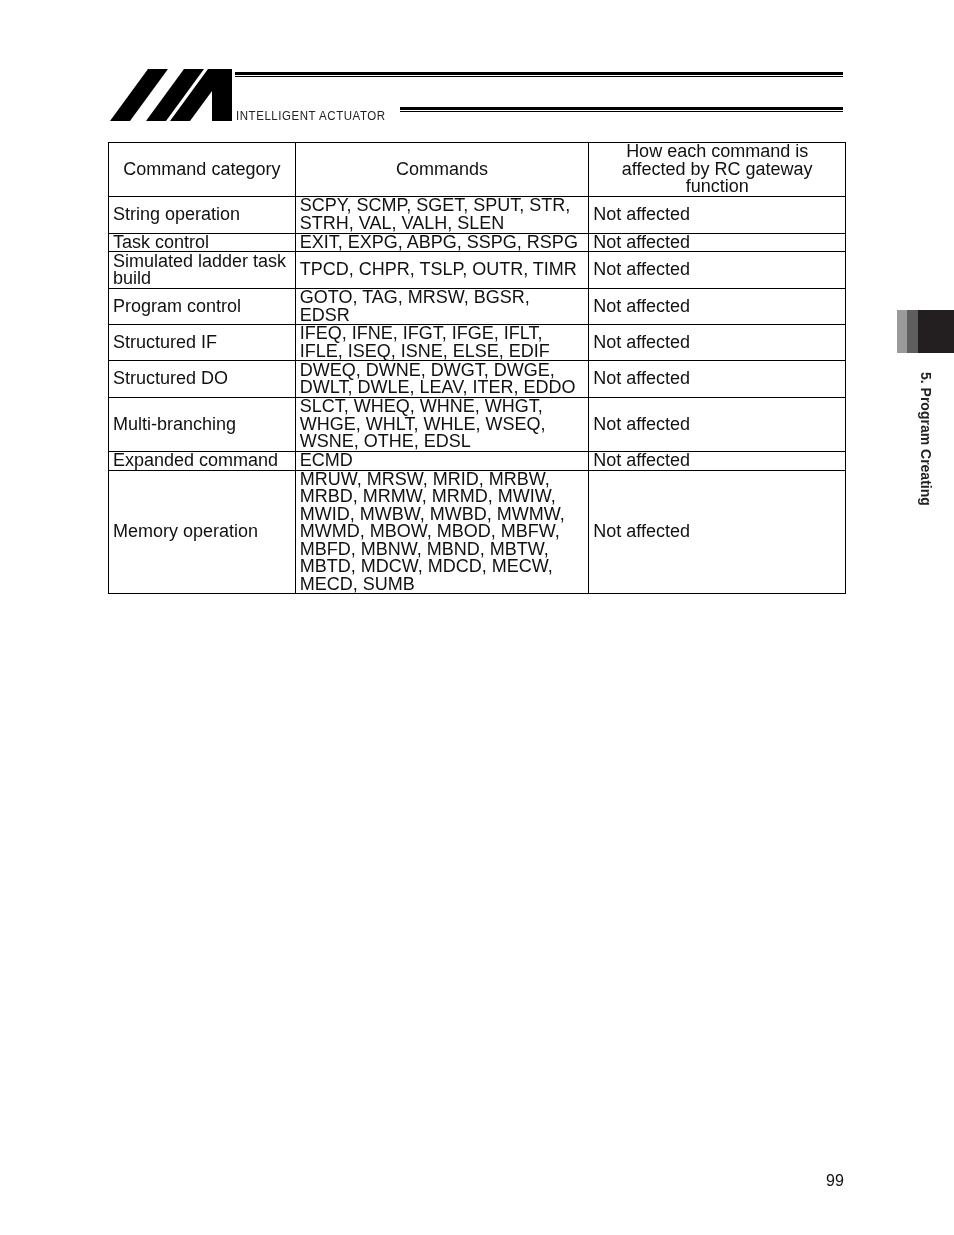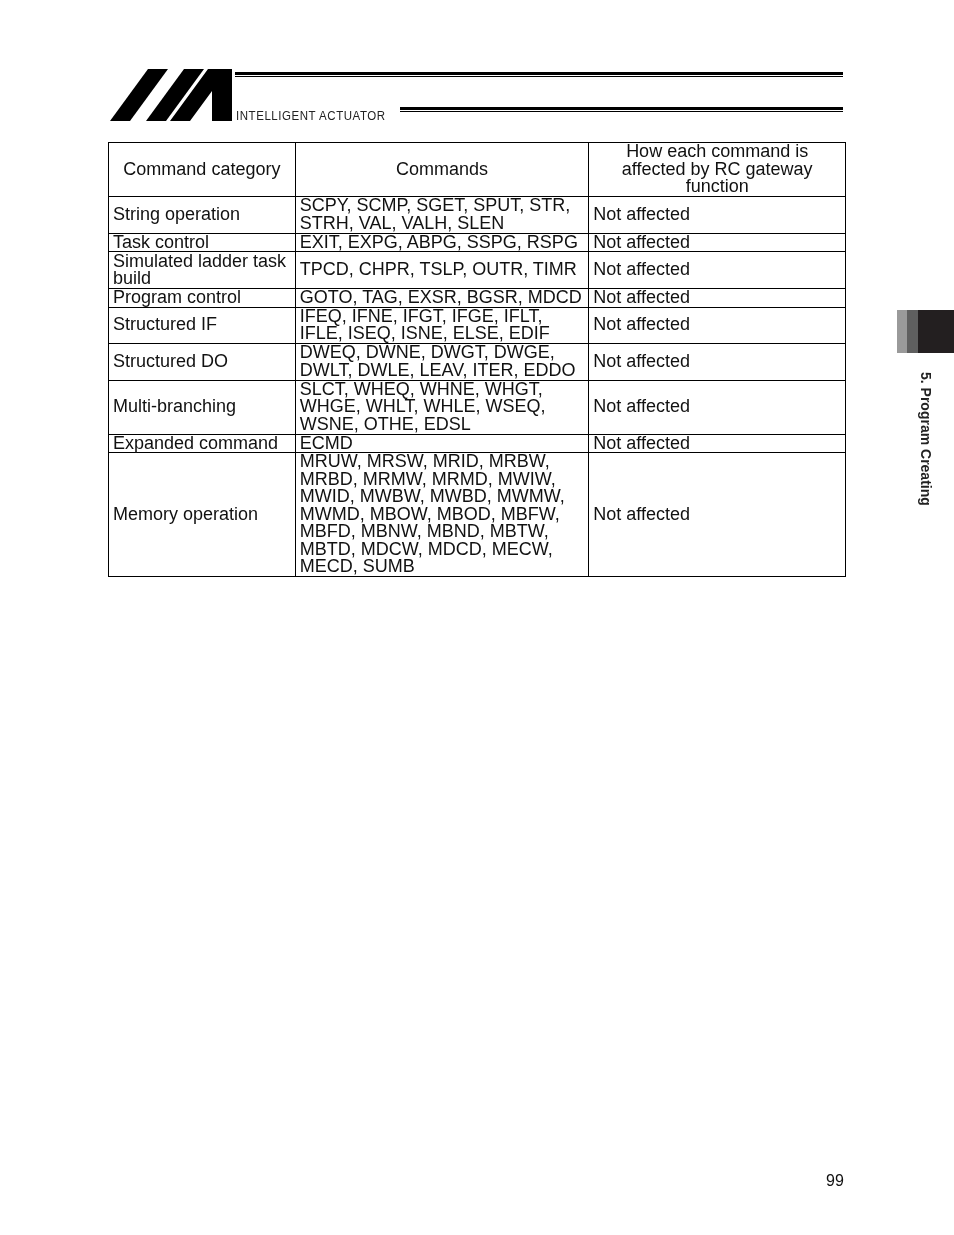--- a/index.html
+++ b/index.html
@@ -64,21 +64,21 @@
       <td>EXIT, EXPG, ABPG, SSPG, RSPG</td>
       <td>Not affected</td>
     </tr>
     <tr style="height:37px;">
       <td>Simulated ladder task build</td>
       <td>TPCD, CHPR, TSLP, OUTR, TIMR</td>
       <td>Not affected</td>
     </tr>
     <tr style="height:18px;">
       <td>Program control</td>
-      <td>GOTO, TAG, EXSR, BGSR, MDCD</td>
+      <td>GOTO, TAG, MRSW, BGSR, EDSR</td>
       <td>Not affected</td>
     </tr>
     <tr style="height:36px;">
       <td>Structured IF</td>
       <td>IFEQ, IFNE, IFGT, IFGE, IFLT, IFLE, ISEQ, ISNE, ELSE, EDIF</td>
       <td>Not affected</td>
     </tr>
     <tr style="height:37px;margin-left:36px;">
       <td>Structured DO</td>
       <td>DWEQ, DWNE, DWGT, DWGE, DWLT, DWLE, LEAV, ITER, EDDO</td>

